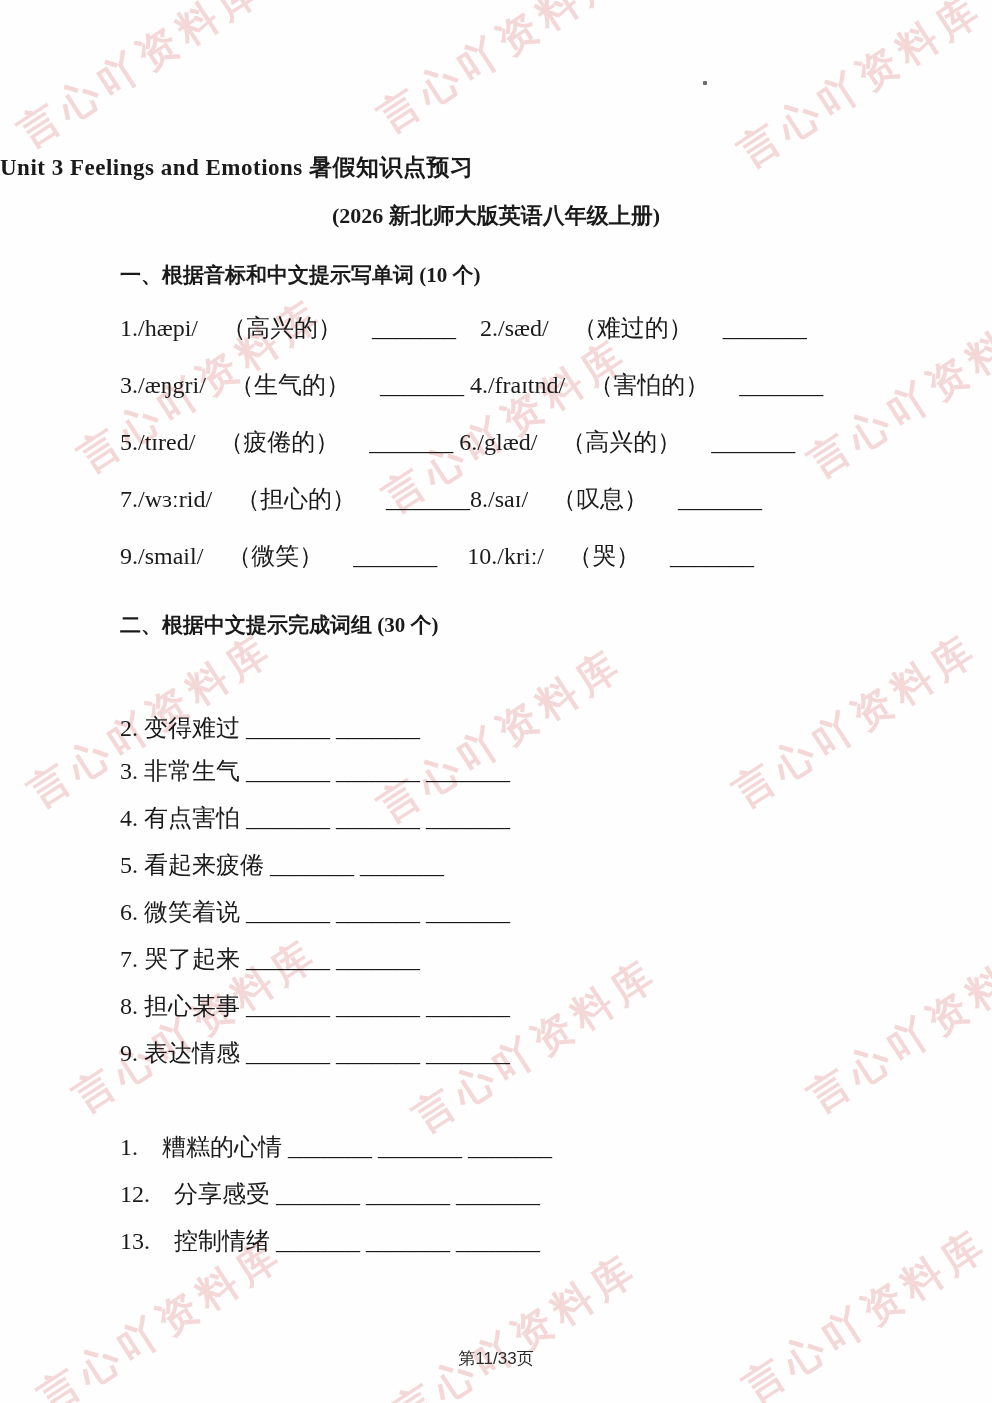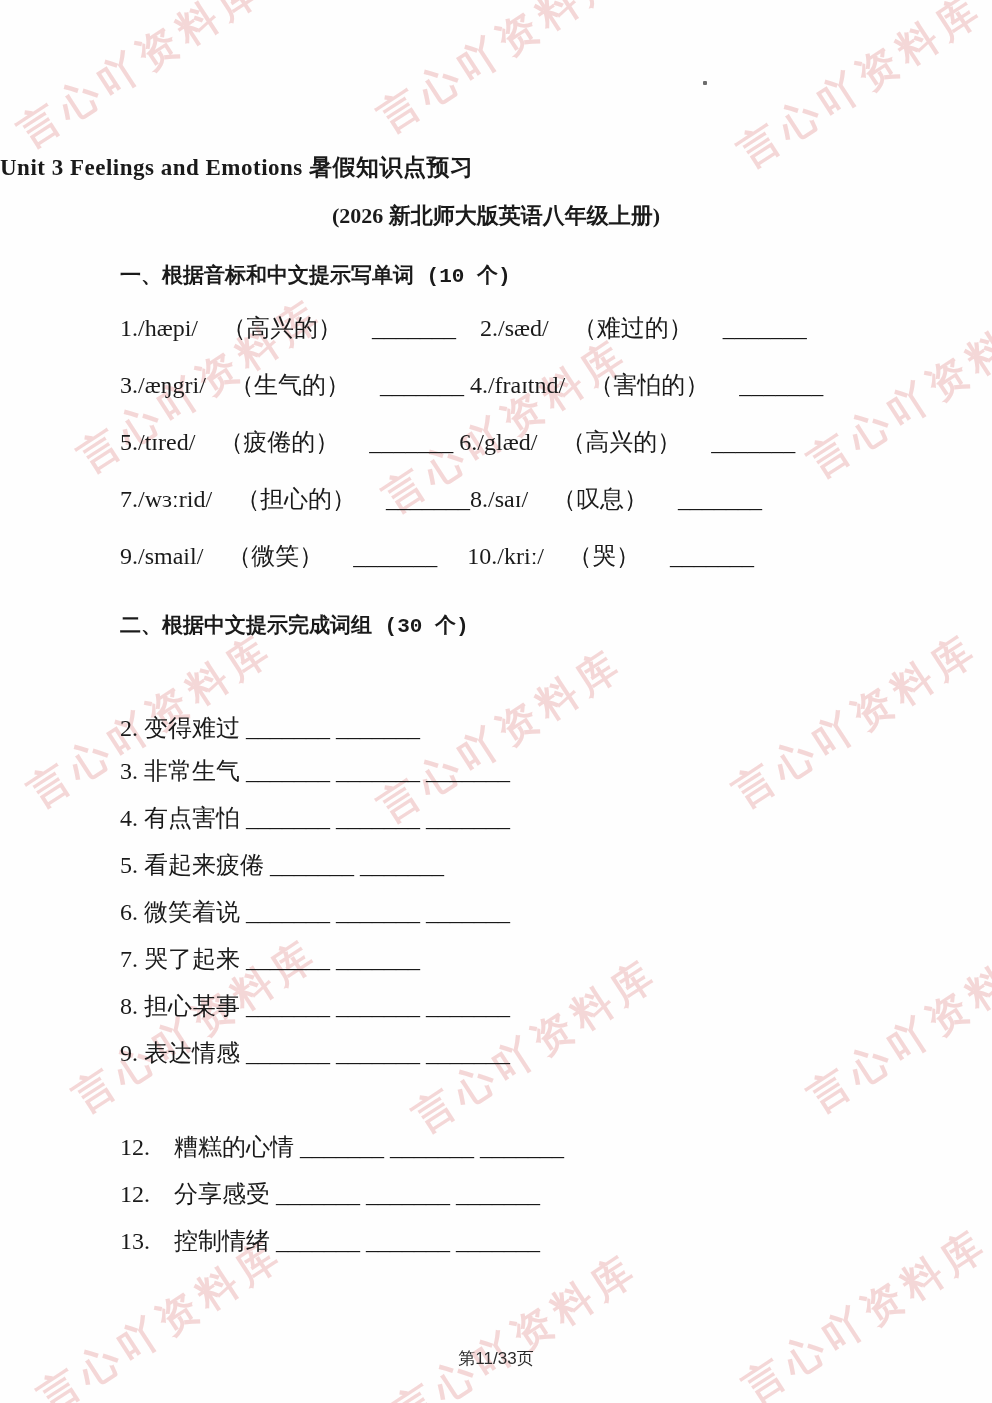--- a/index.html
+++ b/index.html
@@ -28,21 +28,21 @@
     position: absolute; top: 152px; left: 0; width: 100%;
     text-align: left; font-size: 23px; font-weight: 600;
     letter-spacing: 0.5px;
   }
   .subtitle {
     position: absolute; top: 201px; left: 0; width: 100%;
     text-align: center; font-size: 22px; font-weight: 600;
   }
   .heading {
     position: absolute; left: 120px;
-    font-size: 21px; font-weight: 700; white-space: pre; font-family: Liberation Mono, monospace;
+    font-size: 21px; font-weight: 700; white-space: pre;
   }
   .line {
     position: absolute; left: 120px;
     font-size: 24px; white-space: pre;
   }
   .footer {
     position: absolute; top: 1347px; left: 0; width: 100%;
     text-align: center; font-size: 17px;
     font-family: "Liberation Sans", "DejaVu Sans", sans-serif;
     color: #2b2b2b;
@@ -89,19 +89,19 @@
 
   <div class="heading" style="top:611px">二、根据中文提示完成词组 (30 个)</div>
   <div class="line" style="top:712px">2. 变得难过 _______ _______</div>
   <div class="line" style="top:755px">3. 非常生气 _______ _______ _______</div>
   <div class="line" style="top:802px">4. 有点害怕 _______ _______ _______</div>
   <div class="line" style="top:849px">5. 看起来疲倦 _______ _______</div>
   <div class="line" style="top:896px">6. 微笑着说 _______ _______ _______</div>
   <div class="line" style="top:943px">7. 哭了起来 _______ _______</div>
   <div class="line" style="top:990px">8. 担心某事 _______ _______ _______</div>
   <div class="line" style="top:1037px">9. 表达情感 _______ _______ _______</div>
-  <div class="line" style="top:1131px">12.　糟糕的心情 _______ _______ _______</div>
+  <div class="line" style="top:1131px">1.　糟糕的心情 _______ _______ _______</div>
   <div class="line" style="top:1178px">12.　分享感受 _______ _______ _______</div>
   <div class="line" style="top:1225px">13.　控制情绪 _______ _______ _______</div>
 
   <div class="footer">第11/33页</div>
 
 </div>
 
 </body></html>

